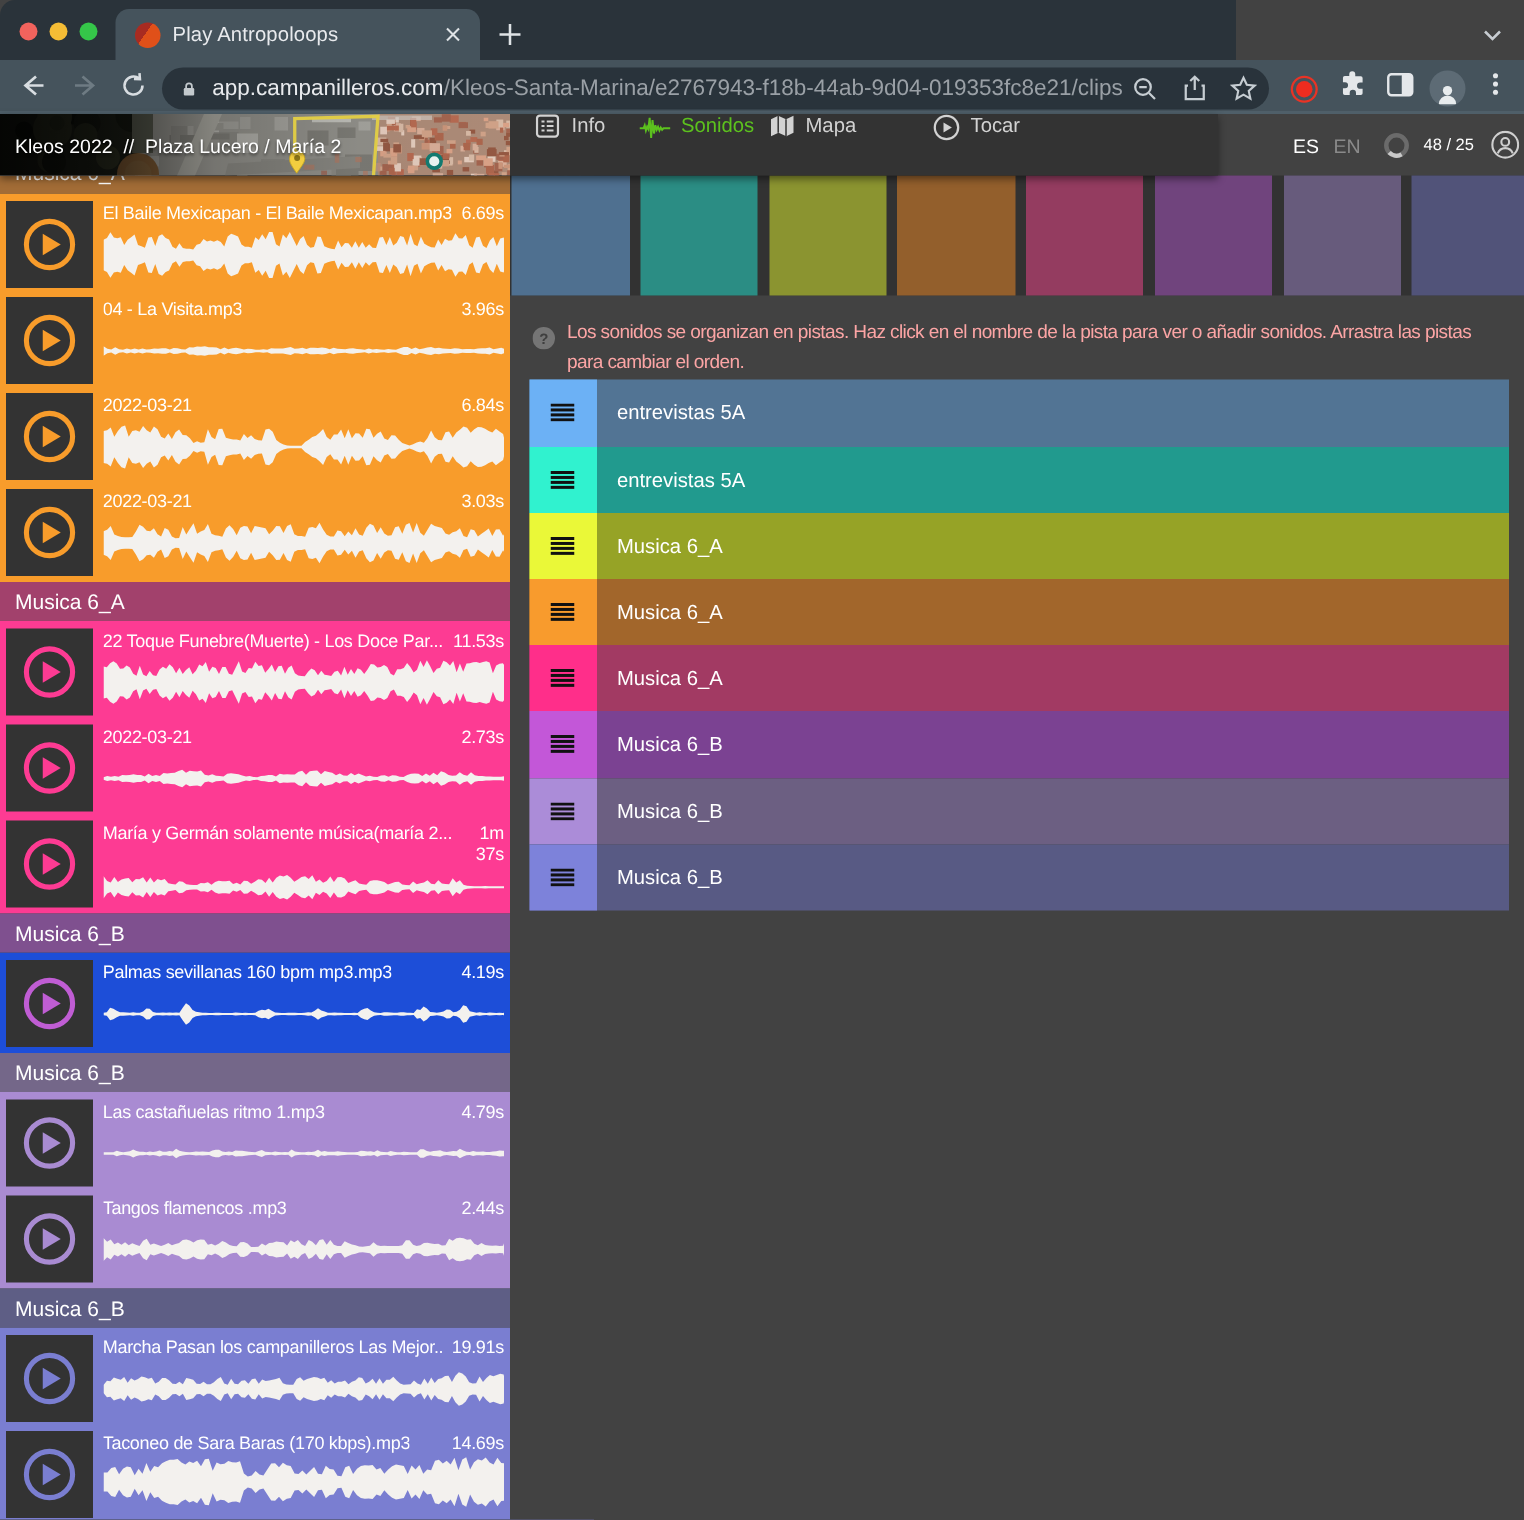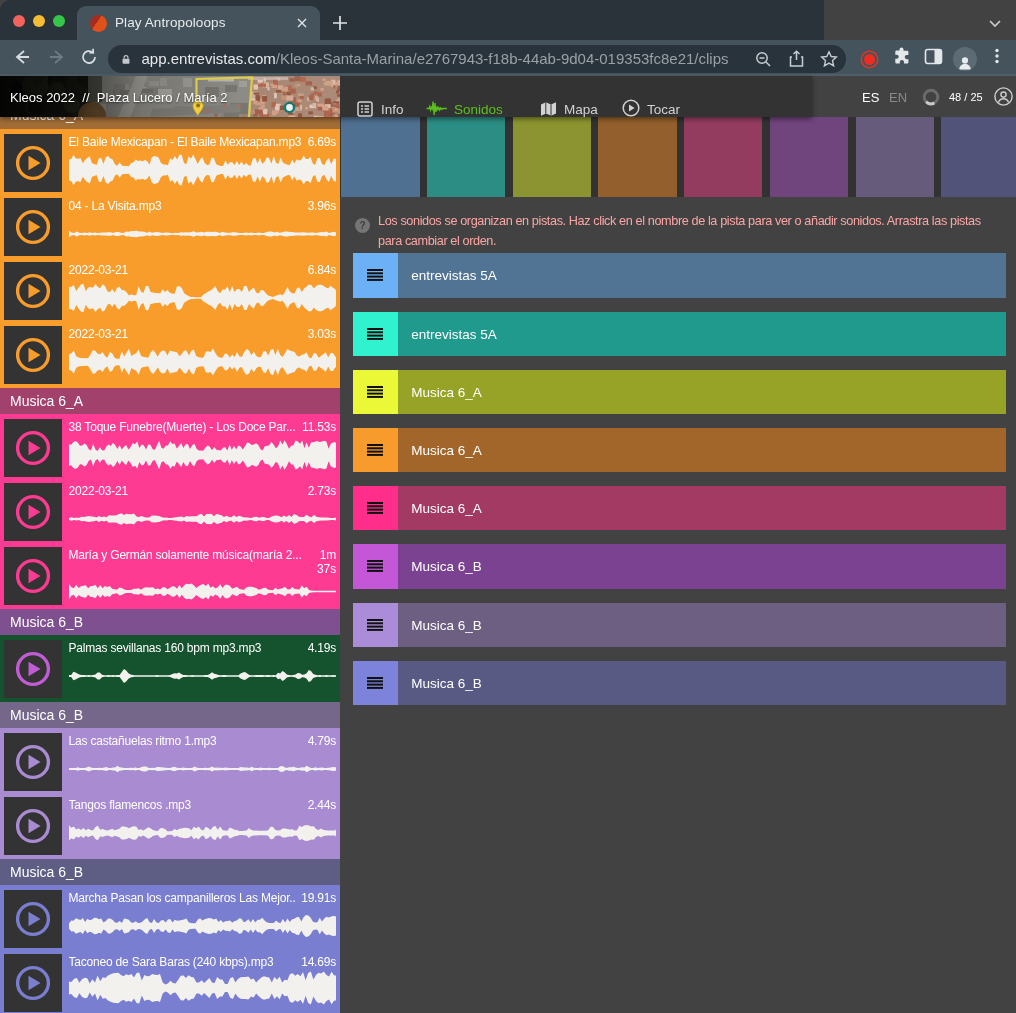--- a/index.html
+++ b/index.html
@@ -14,21 +14,21 @@
 #pill{position:absolute;left:108px;top:5px;width:738px;height:28px;border-radius:14px;background:#29333b}
 #url{position:absolute;left:33.5px;top:5px;font-size:15px;white-space:nowrap}
 .u1{color:#e8eaed}.u2{color:#9aa0a6}
 .picon{position:absolute;top:5px}
 #reddot{position:absolute;left:863.5px;top:13.5px;width:11px;height:11px;border-radius:50%;background:#ee2c1f;box-shadow:0 0 0 2px #45535c,0 0 0 3.5px #e93325}
 #avbtn{position:absolute;left:953px;top:7px;width:24px;height:24px;border-radius:50%;background:#5d6b75;overflow:hidden;display:flex;align-items:flex-end;justify-content:center}
 #apphdr{position:absolute;left:0;top:76px;width:812px;height:41px;background:#333;box-shadow:0 2px 5px rgba(0,0,0,0.45);z-index:5}
 #maparea{position:absolute;left:0;top:0;width:340px;height:41px;overflow:hidden}
 #crumb{position:absolute;left:10px;top:13.5px;font-size:13px;color:#fff;text-shadow:0 1px 2px rgba(0,0,0,.6);white-space:nowrap}
 #nav{position:absolute;left:340px;top:0;width:676px;height:41px}
-.navitem{position:absolute;top:0;height:41px;display:flex;align-items:flex-end;font-size:13.5px;color:#d2d2d2}
+.navitem{position:absolute;top:0;height:41px;display:flex;align-items:flex-start;font-size:13.5px;color:#d2d2d2}
 .navitem.green{color:#5cc11e}
 #lang-es{position:absolute;left:522px;top:13.5px;font-size:13px;color:#fff}
 #lang-en{position:absolute;left:549px;top:13.5px;font-size:13px;color:#8a8a8a}
 #spin{position:absolute;left:582px;top:12px}
 #counter{position:absolute;left:609px;top:14.5px;font-size:11px;color:#fff}
 #account{position:absolute;left:654px;top:11px}
 #left{position:absolute;left:0;top:117px;width:396px;height:896px;overflow:hidden}
 .shead{position:relative;height:26px;line-height:26px;overflow:hidden}
 .firsthead{height:11.5px}
 .firsthead svg{top:auto!important;bottom:5px;margin-top:0!important}
@@ -45,21 +45,21 @@
 .trow2{display:flex;justify-content:flex-end;font-size:12px;letter-spacing:-0.15px;color:#fff;line-height:14px}
 .wave{position:absolute;left:0;bottom:2px;width:267.5px}
 .wsm{position:absolute;left:0;bottom:0;height:27px;width:267.5px}
 #right{position:absolute;left:340px;top:117px;width:676px;height:896px;background:#424242}
 #tilerow{position:absolute;left:0;top:0;width:676px;height:80px;background:#323232}
 .tile{position:absolute;top:0;width:78.4px;height:80px}
 #help{position:absolute;left:0;top:95px}
 #qmark{position:absolute;left:15px;top:6px}
 #helptext{position:absolute;left:38px;top:0;width:632px;font-size:12.7px;letter-spacing:-0.4px;line-height:19.5px;color:#fca5a5}
 #rows{position:absolute;left:13.3px;top:136.4px;width:653px}
-.rrow{position:relative;height:44.2px;margin-bottom:14px}
+.rrow{position:relative;height:44.2px;margin-bottom:0}
 .rhandle{position:absolute;left:0;top:0;width:44.3px;height:44.2px;display:flex;align-items:center;justify-content:center}
 .rlabel{position:absolute;left:58px;top:50%;transform:translateY(-50%);font-size:13.5px;color:#fff}
 </style></head><body>
 <div id="tabbar">
     <div class="tl" style="left:13px;background:#f2635d"></div>
     <div class="tl" style="left:33px;background:#f5bd35"></div>
     <div class="tl" style="left:52.5px;background:#35c649"></div>
     <div id="tab">
       <div id="favicon"></div>
       <span id="tabtitle">Play Antropoloops</span>
@@ -82,21 +82,21 @@
       <path d="M8,4 L15,10 L8,16 M3,10 H15" fill="none" stroke="#6e7b83" stroke-width="1.8"></path>
     </svg>
     <svg class="ticon" style="left:79px" width="20" height="20" viewBox="0 0 20 20">
       <path d="M16,10 a6,6 0 1 1 -2.2,-4.6 M14,1.8 L14.3,5.8 L10.3,5.6" fill="none" stroke="#d8dde1" stroke-width="1.7"></path>
     </svg>
     <div id="pill">
       <svg style="position:absolute;left:13px;top:7.5px" width="10" height="13" viewBox="0 0 13 13">
         <rect x="2" y="5.5" width="9" height="6.5" rx="1" fill="#c3c9cd"></rect>
         <path d="M4,5.5 V4 a2.5,2.5 0 0 1 5,0 V5.5" fill="none" stroke="#c3c9cd" stroke-width="1.5"></path>
       </svg>
-      <span id="url"><span class="u1">app.entrevistas.com</span><span class="u2">/Kleos-Santa-Marina/e2767943-f18b-44ab-9d04-019353fc8e21/clips</span></span>
+      <span id="url"><span class="u1">app.campanilleros.com</span><span class="u2">/Kleos-Santa-Marina/e2767943-f18b-44ab-9d04-019353fc8e21/clips</span></span>
       <svg class="picon" style="right:74px" width="18" height="18" viewBox="0 0 18 18">
         <circle cx="8" cy="8" r="5.2" fill="none" stroke="#c6cdd2" stroke-width="1.5"></circle>
         <path d="M12,12 L16,16 M5.5,8 h5" stroke="#c6cdd2" stroke-width="1.5"></path>
       </svg>
       <svg class="picon" style="right:41px" width="17" height="18" viewBox="0 0 17 18">
         <path d="M8.5,1.5 V10 M5.5,4 L8.5,1.2 L11.5,4" fill="none" stroke="#c6cdd2" stroke-width="1.5"></path>
         <path d="M4,7 H2.5 V16 H14.5 V7 H13" fill="none" stroke="#c6cdd2" stroke-width="1.5"></path>
       </svg>
       <svg class="picon" style="right:8px" width="18" height="18" viewBox="0 0 18 18">
         <path d="M9,1.8 L11.2,6.5 L16.4,7.1 L12.5,10.6 L13.6,15.8 L9,13.1 L4.4,15.8 L5.5,10.6 L1.6,7.1 L6.8,6.5 Z" fill="none" stroke="#c6cdd2" stroke-width="1.4"></path>
@@ -351,21 +351,21 @@
     </div>
     <div id="nav">
       <span class="navitem" style="left:17px"><svg width="16" height="16" viewBox="0 0 16 16" style="margin-right:8px">
           <rect x="1" y="1" width="14" height="14" rx="2" fill="none" stroke="#d2d2d2" stroke-width="1.5"></rect>
           <path d="M4,5 h2 M4,8 h2 M4,11 h2" stroke="#d2d2d2" stroke-width="1.3"></path>
           <path d="M7.5,5 h4.5 M7.5,8 h4.5 M7.5,11 h4.5" stroke="#d2d2d2" stroke-width="1.3"></path>
         </svg>Info</span>
       <span class="navitem green" style="left:86px"><svg width="22" height="18" viewBox="0 0 22 18" style="margin-right:6px">
           <path d="M0.5,9.5 h2.5 l0.8,-2 0.8,3.5 0.8,-2.5 0.8,1.5 0.9,-7.5 1,13.5 0.9,-12 1,9 0.9,-5.5 0.9,3 0.9,-2 0.9,2.5 0.9,-2 0.9,1.5 0.9,-1 h4.5" fill="none" stroke="#5cc11e" stroke-width="1.3"></path>
         </svg>Sonidos</span>
-      <span class="navitem" style="left:200px"><svg width="17" height="16" viewBox="0 0 17 16" style="margin-right:7px">
+      <span class="navitem" style="left:173px"><svg width="17" height="16" viewBox="0 0 17 16" style="margin-right:7px">
           <path d="M1,3.5 L5.8,1.2 L11,3.5 L16,1.2 V12.5 L11.2,14.8 L6,12.5 L1,14.8 Z" fill="#d2d2d2"></path>
           <path d="M5.8,1.2 V12.5 M11,3.5 V14.8" stroke="#333" stroke-width="1"></path>
         </svg>Mapa</span>
       <span class="navitem" style="left:282px"><svg width="18" height="18" viewBox="0 0 18 18" style="margin-right:7px">
           <circle cx="9" cy="9" r="7.8" fill="none" stroke="#d2d2d2" stroke-width="1.5"></circle>
           <path d="M7,5.6 L12.6,9 L7,12.4 Z" fill="#d2d2d2"></path>
         </svg>Tocar</span>
       <span id="lang-es">ES</span>
       <span id="lang-en">EN</span>
       <svg id="spin" width="18" height="18" viewBox="0 0 18 18">
@@ -471,21 +471,21 @@
       <div class="sbody" style="background:#fd3b93">
         <div class="trk">
           <div class="pbox">
             <svg width="38" height="38" viewBox="0 0 38 38">
               <circle cx="19" cy="19" r="15.4" fill="none" stroke="#fd3b93" stroke-width="3.4"></circle>
               <path d="M14.5 11.8 L26.5 19 L14.5 26.2 Z" fill="#fd3b93"></path>
             </svg>
           </div>
           <div class="tc">
             <div class="trow">
-              <span class="tt">38 Toque Funebre(Muerte) - Los Doce Par...</span>
+              <span class="tt">22 Toque Funebre(Muerte) - Los Doce Par...</span>
               <span class="td">11.53s</span>
             </div>
             <svg class="wave" style="height:40px" viewBox="0 0 267.5 40" preserveAspectRatio="none">
               <path d="M0.0,9.3 L2.2,9.8 L4.4,7.1 L6.6,5.9 L8.8,7.4 L11.0,10.8 L13.2,10.6 L15.4,8.6 L17.6,10.0 L19.8,14.2 L22.0,15.5 L24.2,8.8 L26.4,14.6 L28.6,15.9 L30.8,12.3 L33.0,15.2 L35.2,15.6 L37.4,11.4 L39.6,9.5 L41.8,10.9 L44.0,7.8 L46.2,9.9 L48.4,13.9 L50.6,10.1 L52.8,14.4 L55.0,11.7 L57.2,9.9 L59.4,14.5 L61.6,12.1 L63.8,8.0 L66.0,9.2 L68.2,6.4 L70.4,12.9 L72.6,9.5 L74.8,10.3 L77.0,14.4 L79.2,9.6 L81.4,9.7 L83.6,14.1 L85.8,14.9 L88.0,10.3 L90.2,5.8 L92.4,12.7 L94.6,13.7 L96.8,10.4 L99.0,10.6 L101.2,6.2 L103.4,9.0 L105.6,8.5 L107.8,13.5 L110.0,11.0 L112.2,8.0 L114.4,13.0 L116.6,9.2 L118.8,8.9 L121.0,14.1 L123.2,10.2 L125.4,8.7 L127.6,13.8 L129.8,15.4 L132.0,15.6 L134.2,15.8 L136.4,12.8 L138.6,10.6 L140.8,11.8 L143.0,15.2 L145.2,12.1 L147.4,14.8 L149.6,15.1 L151.8,15.6 L154.0,12.8 L156.2,12.2 L158.4,15.4 L160.6,9.5 L162.8,14.8 L165.0,11.0 L167.2,14.3 L169.4,10.5 L171.6,11.5 L173.8,14.4 L176.0,11.3 L178.2,7.6 L180.4,8.0 L182.6,10.0 L184.8,9.6 L187.0,8.3 L189.2,9.7 L191.4,14.1 L193.6,15.4 L195.8,11.2 L198.0,11.1 L200.2,10.3 L202.4,7.0 L204.6,9.6 L206.8,13.3 L209.0,11.5 L211.2,5.5 L213.4,9.6 L215.6,5.2 L217.8,9.1 L220.0,13.7 L222.2,10.8 L224.4,10.2 L226.6,5.5 L228.8,6.5 L231.0,8.7 L233.2,5.6 L235.4,13.2 L237.6,7.3 L239.8,12.8 L242.0,7.4 L244.2,7.2 L246.4,6.5 L248.6,6.3 L250.8,7.0 L253.0,6.4 L255.2,5.8 L257.4,6.6 L259.6,13.8 L261.8,8.7 L264.0,7.5 L266.2,7.1 L267.5,8.9 L267.5,31.1 L266.2,32.9 L264.0,32.5 L261.8,31.3 L259.6,26.2 L257.4,33.4 L255.2,34.2 L253.0,33.6 L250.8,33.0 L248.6,33.7 L246.4,33.5 L244.2,32.8 L242.0,32.6 L239.8,27.2 L237.6,32.7 L235.4,26.8 L233.2,34.4 L231.0,31.3 L228.8,33.5 L226.6,34.5 L224.4,29.8 L222.2,29.2 L220.0,26.3 L217.8,30.9 L215.6,34.8 L213.4,30.4 L211.2,34.5 L209.0,28.5 L206.8,26.7 L204.6,30.4 L202.4,33.0 L200.2,29.7 L198.0,28.9 L195.8,28.8 L193.6,24.6 L191.4,25.9 L189.2,30.3 L187.0,31.7 L184.8,30.4 L182.6,30.0 L180.4,32.0 L178.2,32.4 L176.0,28.7 L173.8,25.6 L171.6,28.5 L169.4,29.5 L167.2,25.7 L165.0,29.0 L162.8,25.2 L160.6,30.5 L158.4,24.6 L156.2,27.8 L154.0,27.2 L151.8,24.4 L149.6,24.9 L147.4,25.2 L145.2,27.9 L143.0,24.8 L140.8,28.2 L138.6,29.4 L136.4,27.2 L134.2,24.2 L132.0,24.4 L129.8,24.6 L127.6,26.2 L125.4,31.3 L123.2,29.8 L121.0,25.9 L118.8,31.1 L116.6,30.8 L114.4,27.0 L112.2,32.0 L110.0,29.0 L107.8,26.5 L105.6,31.5 L103.4,31.0 L101.2,33.8 L99.0,29.4 L96.8,29.6 L94.6,26.3 L92.4,27.3 L90.2,34.2 L88.0,29.7 L85.8,25.1 L83.6,25.9 L81.4,30.3 L79.2,30.4 L77.0,25.6 L74.8,29.7 L72.6,30.5 L70.4,27.1 L68.2,33.6 L66.0,30.8 L63.8,32.0 L61.6,27.9 L59.4,25.5 L57.2,30.1 L55.0,28.3 L52.8,25.6 L50.6,29.9 L48.4,26.1 L46.2,30.1 L44.0,32.2 L41.8,29.1 L39.6,30.5 L37.4,28.6 L35.2,24.4 L33.0,24.8 L30.8,27.7 L28.6,24.1 L26.4,25.4 L24.2,31.2 L22.0,24.5 L19.8,25.8 L17.6,30.0 L15.4,31.4 L13.2,29.4 L11.0,29.2 L8.8,32.6 L6.6,34.1 L4.4,32.9 L2.2,30.2 L0.0,30.7 Z" fill="#f3f1ee"></path>
             </svg>
           </div>
         </div>
         <div class="trk">
           <div class="pbox">
             <svg width="38" height="38" viewBox="0 0 38 38">
@@ -526,21 +526,21 @@
       </div>
     </div>
     <div class="sec">
       <div class="shead" style="background:#7f508f">
         <span class="sht">Musica 6_B</span>
         <svg width="19" height="19" viewBox="0 0 19 19" style="position:absolute;right:8px;top:50%;margin-top:-9.5px">
           <circle cx="9.5" cy="9.5" r="8.6" fill="none" stroke="#f0f0f0" stroke-width="1.4"></circle>
           <path d="M7.3 5.9 L13.3 9.5 L7.3 13.1 Z" fill="#f0f0f0"></path>
         </svg>
       </div>
-      <div class="sbody" style="background:#14532d">
+      <div class="sbody" style="background:#1d4ed8">
         <div class="trk">
           <div class="pbox">
             <svg width="38" height="38" viewBox="0 0 38 38">
               <circle cx="19" cy="19" r="15.4" fill="none" stroke="#c05dd4" stroke-width="3.4"></circle>
               <path d="M14.5 11.8 L26.5 19 L14.5 26.2 Z" fill="#c05dd4"></path>
             </svg>
           </div>
           <div class="tc">
             <div class="trow">
               <span class="tt">Palmas sevillanas 160 bpm mp3.mp3</span>
@@ -626,21 +626,21 @@
         </div>
         <div class="trk">
           <div class="pbox">
             <svg width="38" height="38" viewBox="0 0 38 38">
               <circle cx="19" cy="19" r="15.4" fill="none" stroke="#7a7ed1" stroke-width="3.4"></circle>
               <path d="M14.5 11.8 L26.5 19 L14.5 26.2 Z" fill="#7a7ed1"></path>
             </svg>
           </div>
           <div class="tc">
             <div class="trow">
-              <span class="tt">Taconeo de Sara Baras (240 kbps).mp3</span>
+              <span class="tt">Taconeo de Sara Baras (170 kbps).mp3</span>
               <span class="td">14.69s</span>
             </div>
             <svg class="wave" style="height:44px" viewBox="0 0 267.5 44" preserveAspectRatio="none">
               <path d="M0.0,15.7 L2.6,15.7 L5.2,12.7 L7.8,12.0 L10.4,16.8 L13.0,13.2 L15.6,11.7 L18.2,12.2 L20.8,17.5 L23.4,13.2 L26.0,16.5 L28.6,9.4 L31.2,15.2 L33.8,11.3 L36.4,12.1 L39.0,9.5 L41.6,8.2 L44.2,7.2 L46.8,7.1 L49.4,6.7 L52.0,9.0 L54.6,10.3 L57.2,8.3 L59.8,9.3 L62.4,7.9 L65.0,11.5 L67.6,6.9 L70.2,6.5 L72.8,14.5 L75.4,9.0 L78.0,10.2 L80.6,9.9 L83.2,8.0 L85.8,8.8 L88.4,9.0 L91.0,8.1 L93.6,16.3 L96.2,18.4 L98.8,17.6 L101.4,14.7 L104.0,17.0 L106.6,17.6 L109.2,13.7 L111.8,9.7 L114.4,9.5 L117.0,12.1 L119.6,9.2 L122.2,10.9 L124.8,11.4 L127.4,16.4 L130.0,16.6 L132.6,14.3 L135.2,17.0 L137.8,14.5 L140.4,12.0 L143.0,16.5 L145.6,16.9 L148.2,11.1 L150.8,13.4 L153.4,13.6 L156.0,17.9 L158.6,18.1 L161.2,12.2 L163.8,11.1 L166.4,16.6 L169.0,13.1 L171.6,11.3 L174.2,10.9 L176.8,11.0 L179.4,10.6 L182.0,13.6 L184.6,12.6 L187.2,16.5 L189.8,13.7 L192.4,11.5 L195.0,10.3 L197.6,10.9 L200.2,11.4 L202.8,16.6 L205.4,11.0 L208.0,13.7 L210.6,10.7 L213.2,16.5 L215.8,13.7 L218.4,14.2 L221.0,7.9 L223.6,7.2 L226.2,9.7 L228.8,7.9 L231.4,10.3 L234.0,5.9 L236.6,14.2 L239.2,7.0 L241.8,5.5 L244.4,13.6 L247.0,8.9 L249.6,6.8 L252.2,7.6 L254.8,5.6 L257.4,9.0 L260.0,10.4 L262.6,5.8 L265.2,9.4 L267.5,9.5 L267.5,34.5 L265.2,34.6 L262.6,38.2 L260.0,33.6 L257.4,35.0 L254.8,38.4 L252.2,36.4 L249.6,37.2 L247.0,35.1 L244.4,30.4 L241.8,38.5 L239.2,37.0 L236.6,29.8 L234.0,38.1 L231.4,33.7 L228.8,36.1 L226.2,34.3 L223.6,36.8 L221.0,36.1 L218.4,29.8 L215.8,30.3 L213.2,27.5 L210.6,33.3 L208.0,30.3 L205.4,33.0 L202.8,27.4 L200.2,32.6 L197.6,33.1 L195.0,33.7 L192.4,32.5 L189.8,30.3 L187.2,27.5 L184.6,31.4 L182.0,30.4 L179.4,33.4 L176.8,33.0 L174.2,33.1 L171.6,32.7 L169.0,30.9 L166.4,27.4 L163.8,32.9 L161.2,31.8 L158.6,25.9 L156.0,26.1 L153.4,30.4 L150.8,30.6 L148.2,32.9 L145.6,27.1 L143.0,27.5 L140.4,32.0 L137.8,29.5 L135.2,27.0 L132.6,29.7 L130.0,27.4 L127.4,27.6 L124.8,32.6 L122.2,33.1 L119.6,34.8 L117.0,31.9 L114.4,34.5 L111.8,34.3 L109.2,30.3 L106.6,26.4 L104.0,27.0 L101.4,29.3 L98.8,26.4 L96.2,25.6 L93.6,27.7 L91.0,35.9 L88.4,35.0 L85.8,35.2 L83.2,36.0 L80.6,34.1 L78.0,33.8 L75.4,35.0 L72.8,29.5 L70.2,37.5 L67.6,37.1 L65.0,32.5 L62.4,36.1 L59.8,34.7 L57.2,35.7 L54.6,33.7 L52.0,35.0 L49.4,37.3 L46.8,36.9 L44.2,36.8 L41.6,35.8 L39.0,34.5 L36.4,31.9 L33.8,32.7 L31.2,28.8 L28.6,34.6 L26.0,27.5 L23.4,30.8 L20.8,26.5 L18.2,31.8 L15.6,32.3 L13.0,30.8 L10.4,27.2 L7.8,32.0 L5.2,31.3 L2.6,28.3 L0.0,28.3 Z" fill="#f3f1ee"></path>
             </svg>
           </div>
         </div>
       </div>
     </div>
   </div>

